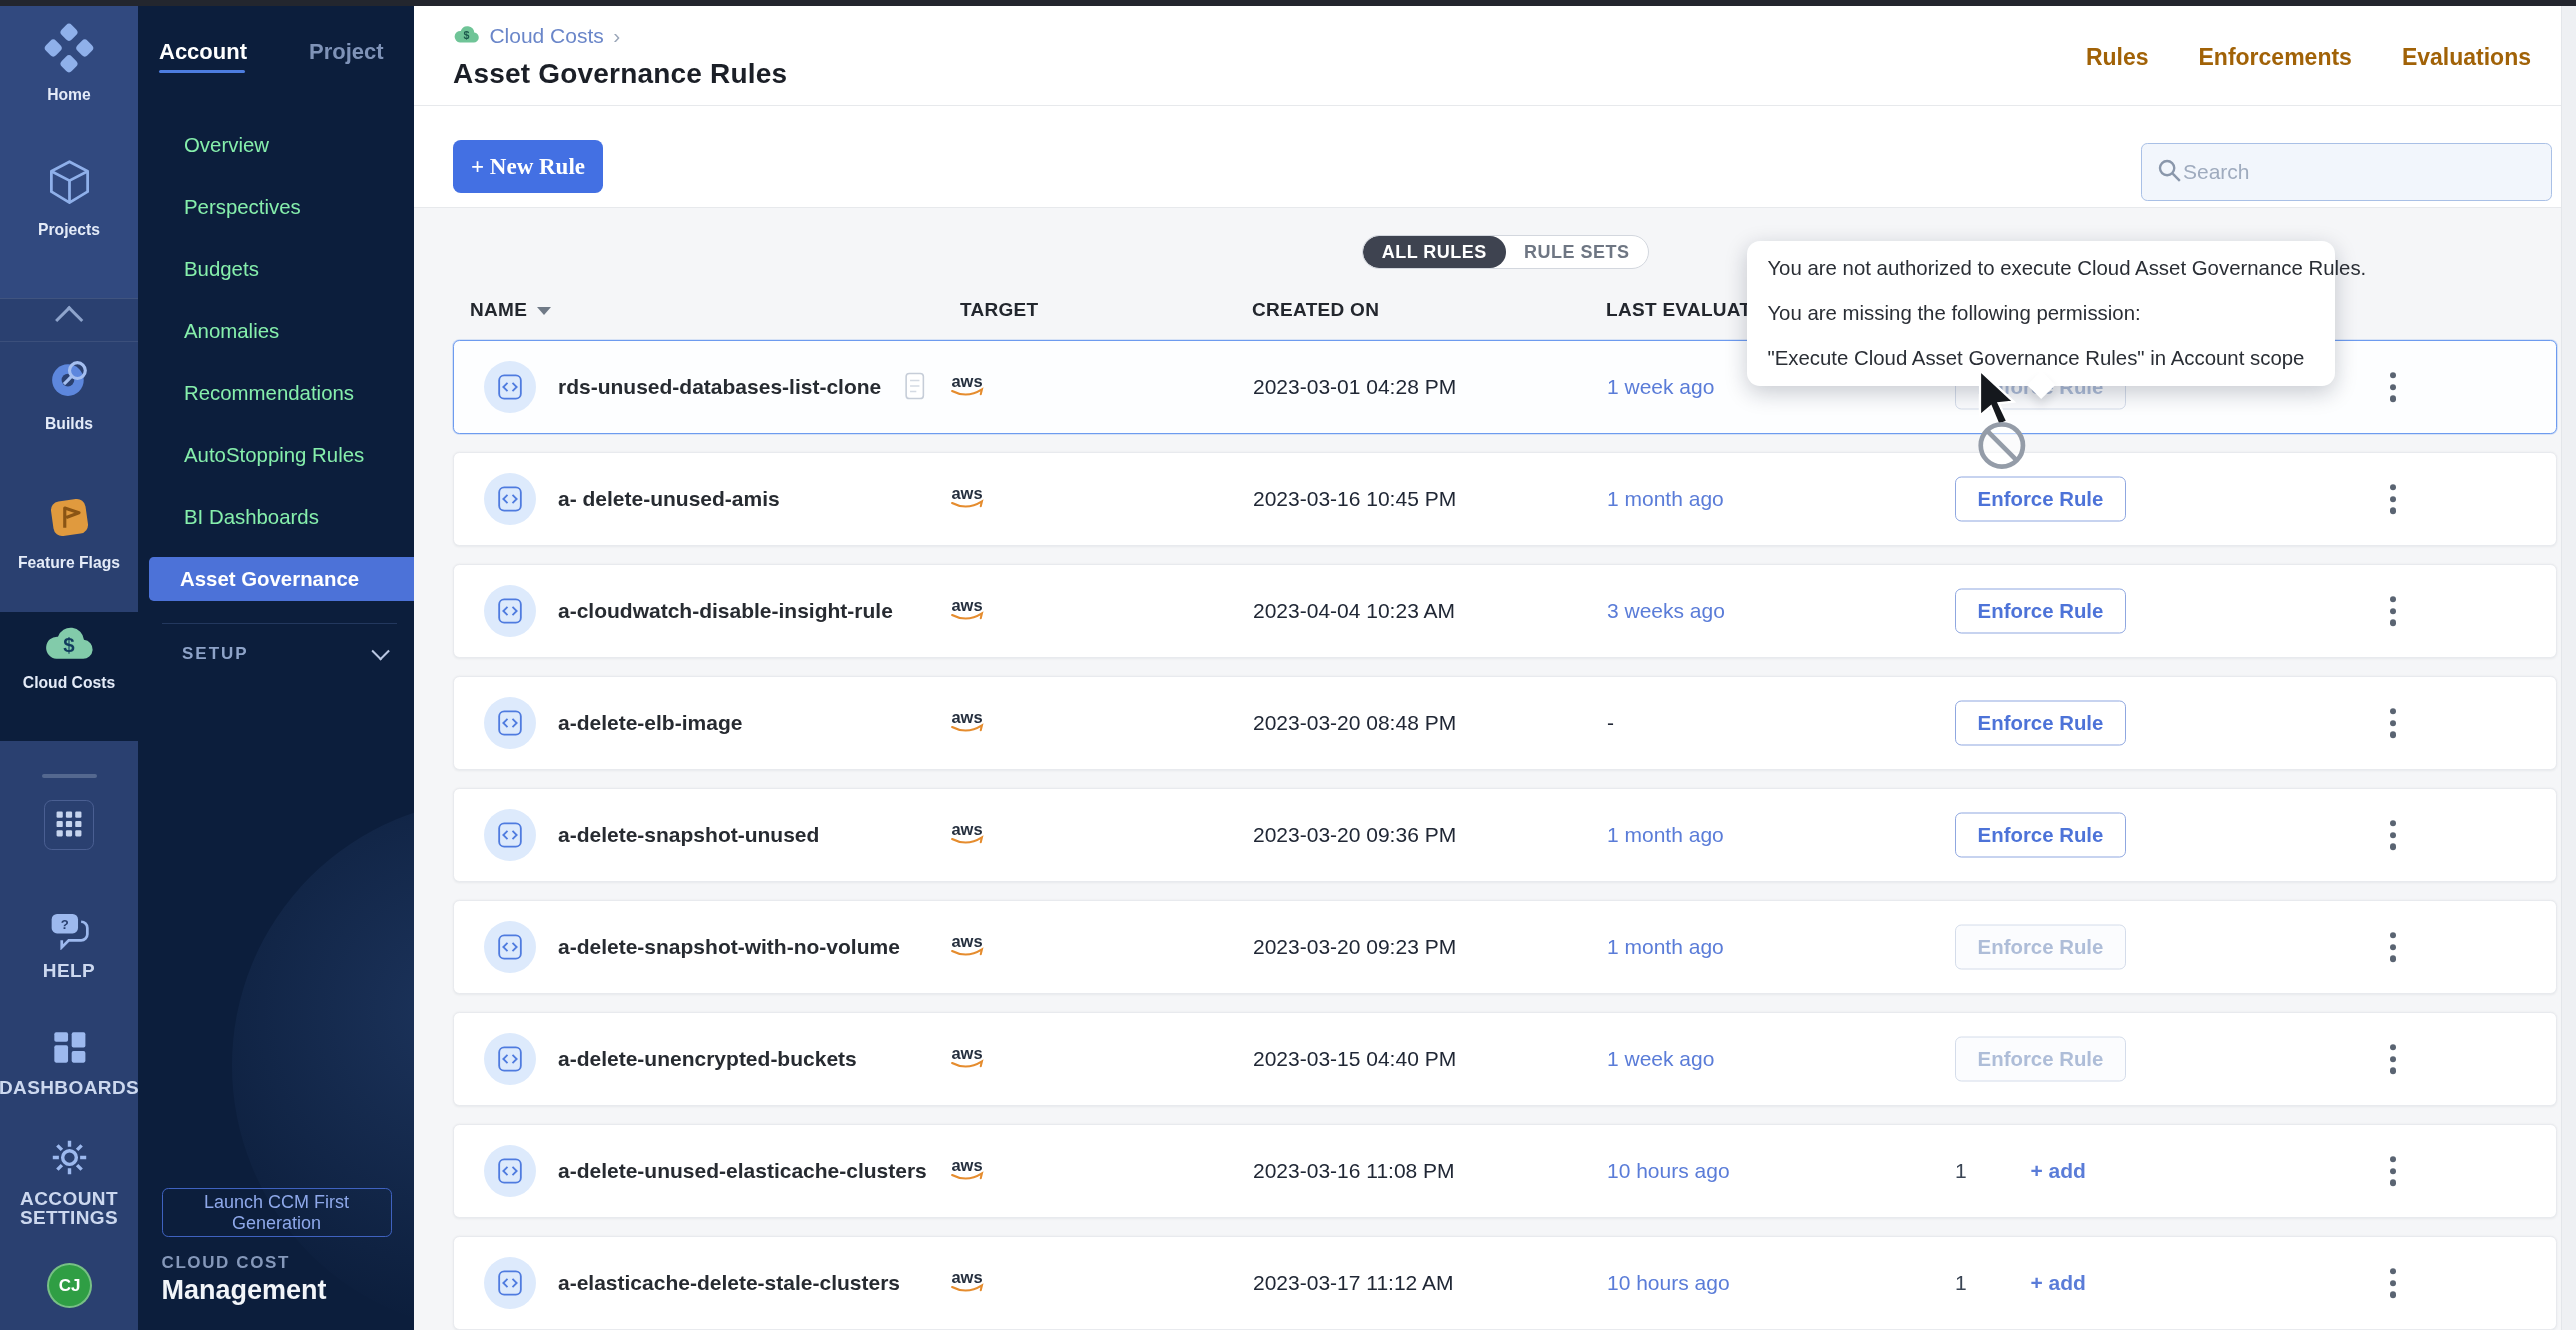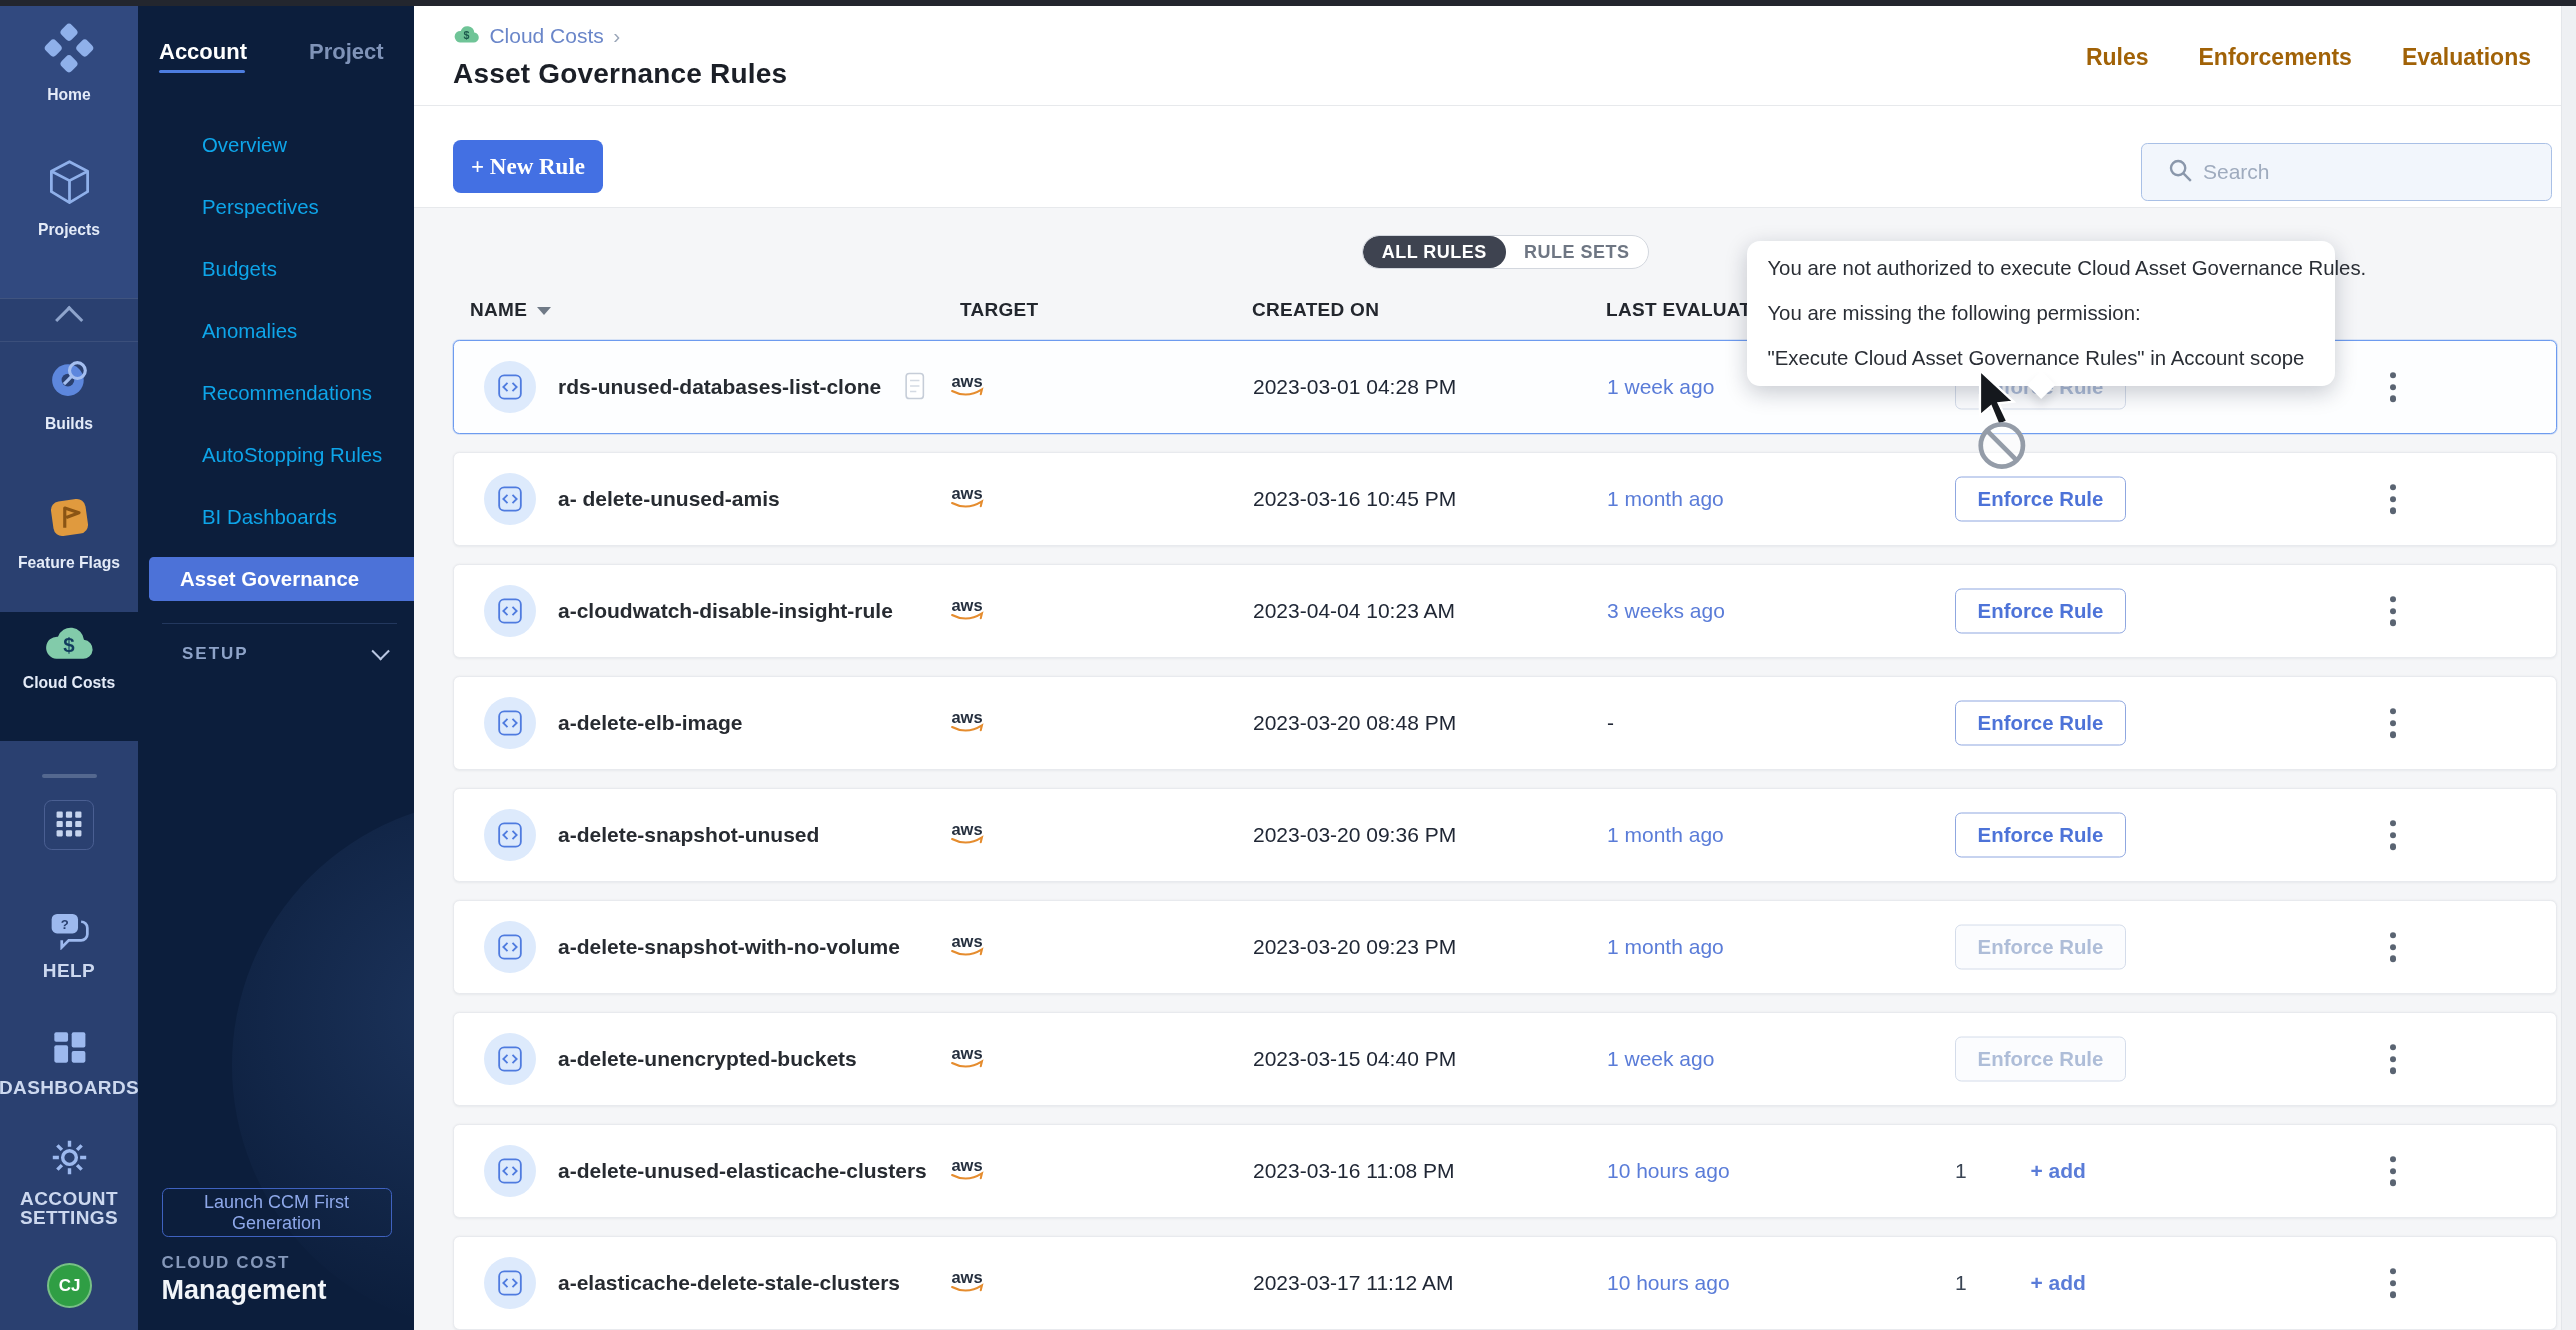--- a/index.html
+++ b/index.html
@@ -21,21 +21,21 @@
   .avatar{position:absolute;left:47px;top:1263px;width:45px;height:45px;border-radius:50%;background:#2f9e44;border:2.3px solid rgba(255,255,255,.35);color:#fff;font-size:17px;font-weight:700;display:flex;align-items:center;justify-content:center;cursor:pointer}
 
   
   .sidebar{position:absolute;left:138px;top:0;width:276px;height:100%;background:#0c1e3c;z-index:15;overflow:hidden}
   .watermark{position:absolute;left:94px;top:799px;width:533px;height:533px;border-radius:50%;background:radial-gradient(circle at 42% 40%,rgba(54,86,142,.38),rgba(54,86,142,0) 70%)}
   .tab{position:absolute;top:39px;font-size:22px;font-weight:700;cursor:pointer}
   .tab.active{color:#fff;left:21px}
   .tab.active::after{content:"";position:absolute;left:0;top:31px;width:86px;height:3.1px;border-radius:1.6px;background:#4d7de0}
   .tab.inactive{color:#7f93b8;left:171px;font-weight:600}
   .side-items{position:absolute;left:0;top:114px;width:100%}
-  .side-item{position:relative;height:62px;display:flex;align-items:center;padding-left:64px;font-size:20.4px;color:#0ea5e9;cursor:pointer}
+  .side-item{position:relative;height:62px;display:flex;align-items:center;padding-left:46px;font-size:20.4px;color:#86efac;cursor:pointer}
   .side-item.selected{background:#4c72d8;color:#fff;font-weight:700;height:44px;margin:9.4px 0 8.6px 11px;width:265px;border-radius:4.7px 0 0 4.7px;padding-left:31px}
   .side-divider{position:absolute;left:23.5px;top:623px;width:235px;height:0.8px;background:#23385e}
   .setup-row{position:absolute;left:44px;top:644px;width:204px;display:flex;align-items:center;justify-content:space-between;cursor:pointer}
   .setup-lbl{font-size:17px;font-weight:700;letter-spacing:2px;color:#8ea3c8}
   .chev-down{width:12.5px;height:12.5px;border-left:2.7px solid #b9c7e2;border-bottom:2.7px solid #b9c7e2;transform:rotate(-45deg);margin-top:-4.7px}
   .launch-btn{position:absolute;left:23.5px;top:1188px;width:230px;height:49px;border:1.6px solid #3f62c0;border-radius:6.3px;background:transparent;color:#8ea8ea;font-size:18px;line-height:21px;text-align:center;display:flex;align-items:center;justify-content:center;cursor:pointer;font-family:inherit}
   .eyebrow{position:absolute;left:23.5px;top:1253px;font-size:17px;letter-spacing:1.6px;color:#8598ba;font-weight:700}
   .product{position:absolute;left:23.5px;top:1275px;font-size:27px;font-weight:700;color:#f2f5f9}
 
   
@@ -45,21 +45,21 @@
   .band-header{position:absolute;left:0;top:0;width:100%;height:106px;background:#fff;border-bottom:0.8px solid #e7e9ec}
   .breadcrumb{position:absolute;left:39px;top:23.5px;display:flex;align-items:center;gap:9.4px}
   .breadcrumb .link{font-size:21px;color:#6a86c9;cursor:pointer}
   .breadcrumb .sep{font-size:21px;color:#9aa6b8}
   .page-title{position:absolute;left:39px;top:58px;font-size:28px;font-weight:800;color:#1b1f27;letter-spacing:0.2px}
   .top-nav{position:absolute;right:31px;top:44px;display:flex;gap:50px}
   .top-nav span{font-size:23px;color:#a16207;font-weight:600;cursor:pointer}
 
   .band-toolbar{position:absolute;left:0;top:106px;width:100%;height:102px;background:#fff;border-bottom:0.8px solid #e7e9ec}
   .new-rule{position:absolute;left:39px;top:34px;width:150px;height:53px;background:#4370e3;border:none;border-radius:7.8px;color:#fff;font-size:23px;font-weight:700;cursor:pointer;font-family:Liberation Serif, serif}
-  .search{position:absolute;left:1727px;top:37px;width:411px;height:58px;border:1.6px solid #a9c0e6;border-radius:6.3px;background:#f2f6fc;display:flex;align-items:center;padding:0 25px;gap:9px}
+  .search{position:absolute;left:1727px;top:37px;width:411px;height:58px;border:1.6px solid #a9c0e6;border-radius:6.3px;background:#f2f6fc;display:flex;align-items:center;padding:0 14px;gap:0}
   .search input{flex:1;border:none;outline:none;background:transparent;font-size:21px;color:#3a4554;font-family:inherit}
   .search input::placeholder{color:#9fabbe}
 
   .toggle{position:absolute;left:948px;top:235px;width:287px;height:34px;background:#fff;border:1.6px solid #d3d7de;border-radius:19px;display:flex;z-index:5;overflow:hidden;cursor:pointer}
   .toggle .opt{flex:1;display:flex;align-items:center;justify-content:center;font-size:18px;font-weight:800;letter-spacing:0.5px;color:#6e7683}
   .toggle .opt.active{background:#3e4350;color:#fff;border-radius:17px}
 
   .thead{position:absolute;top:299px;left:0;width:100%;height:31px}
   .th{position:absolute;font-size:19px;font-weight:700;color:#23272e;letter-spacing:0.3px}
   .th:nth-child(1){left:56px}

